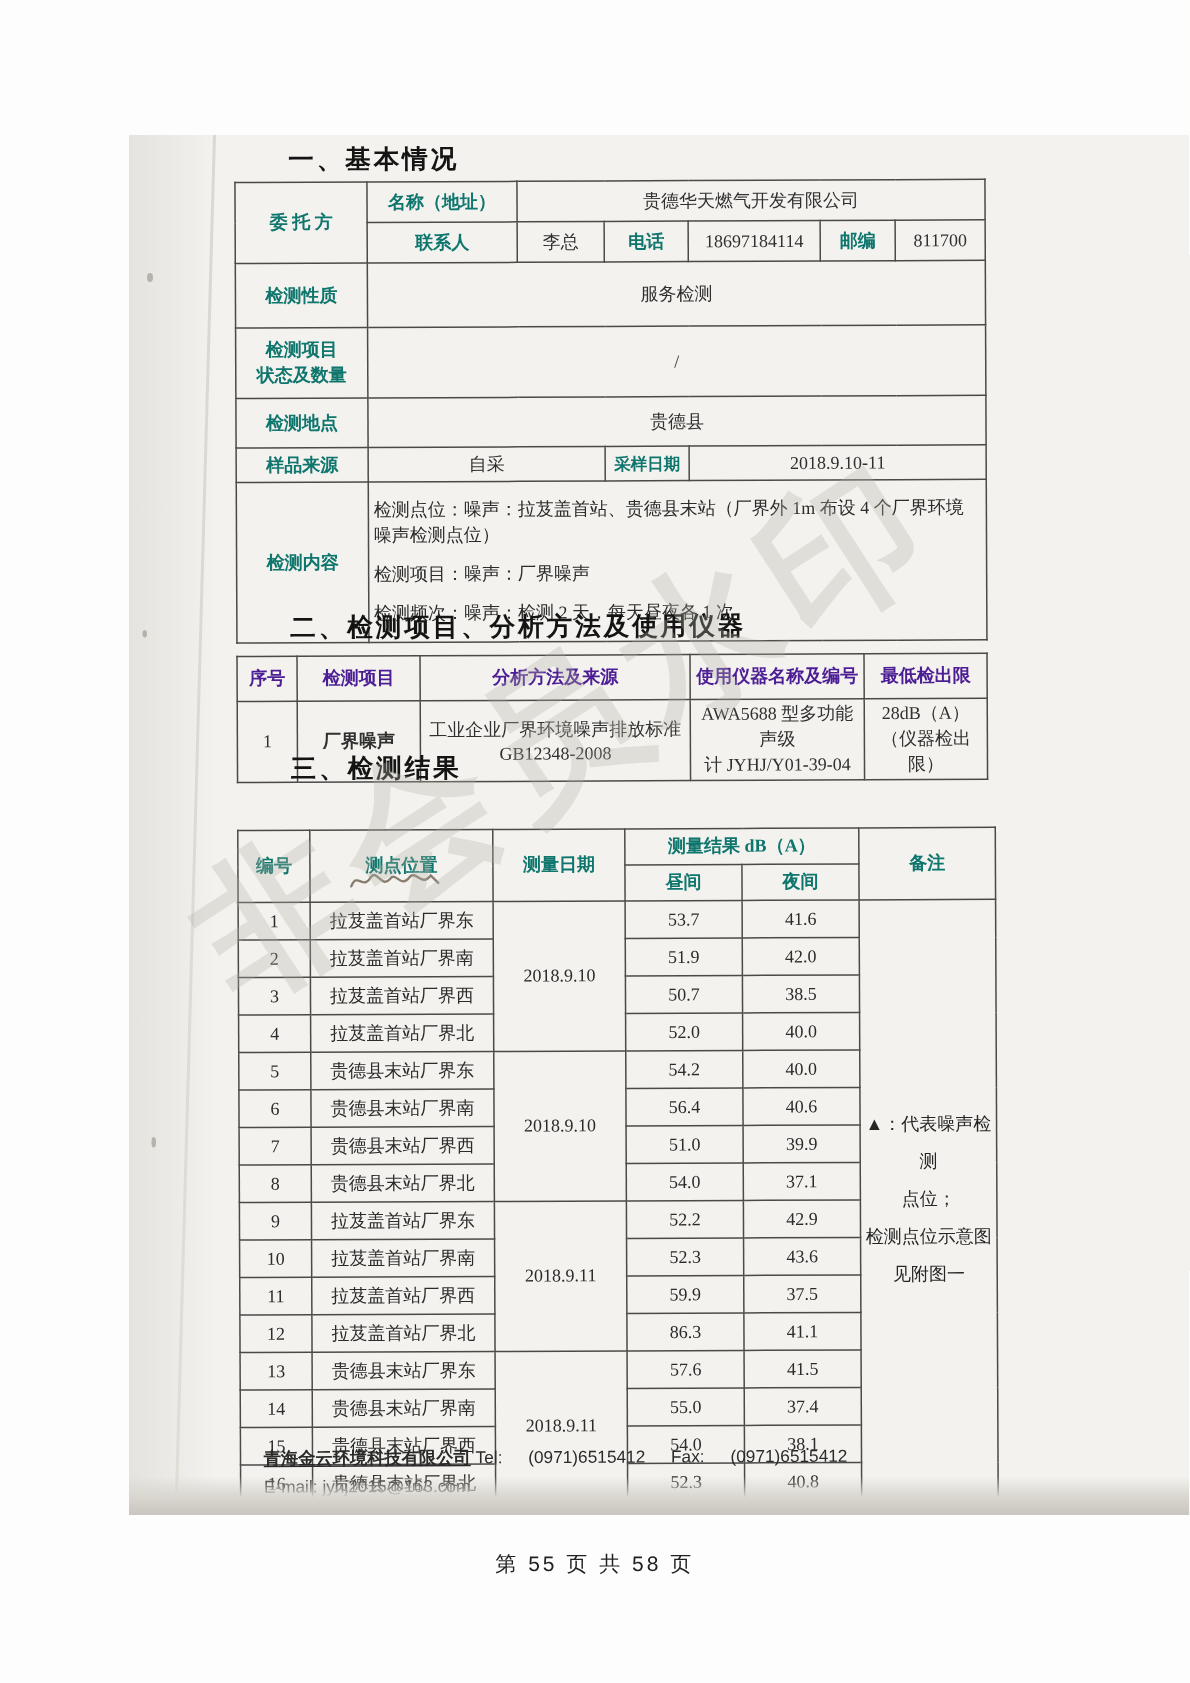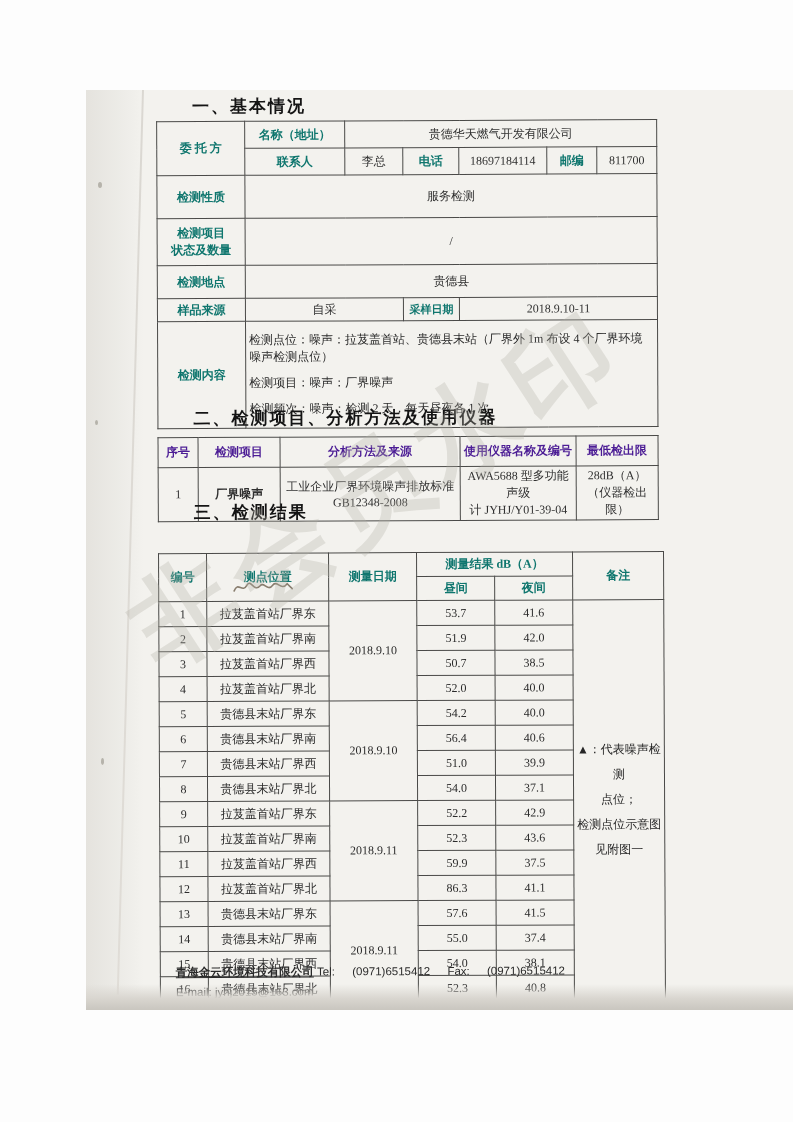--- a/index.html
+++ b/index.html
@@ -308,13 +308,14 @@
         <div class="line2">
           <span>E-mail:</span>
           <span>jyhj2015@163.com</span>
         </div>
       </div>
 
     </div>
     <div class="scan-bottomshadow"></div>
   </div>
 
+  <div class="page-num">第 55 页 共 58 页</div>
 </div>
 
 </body></html>

